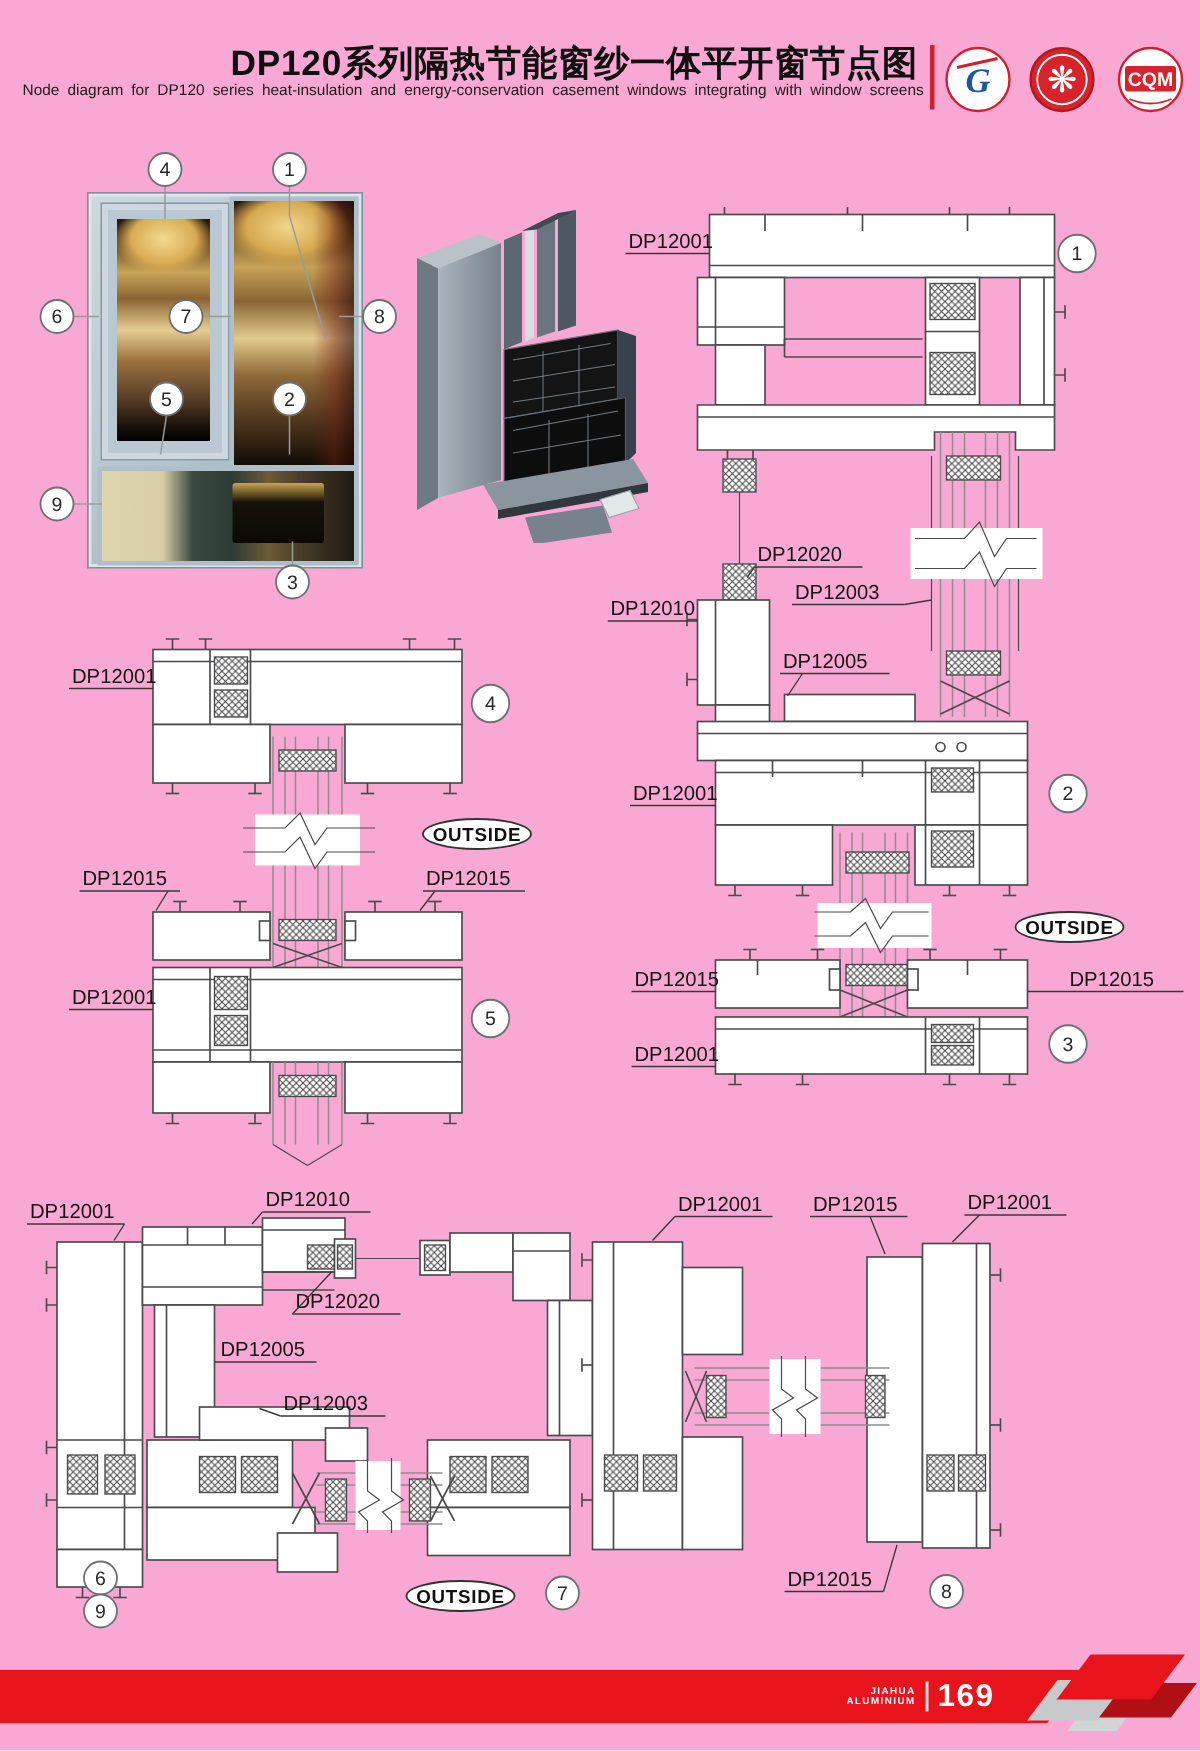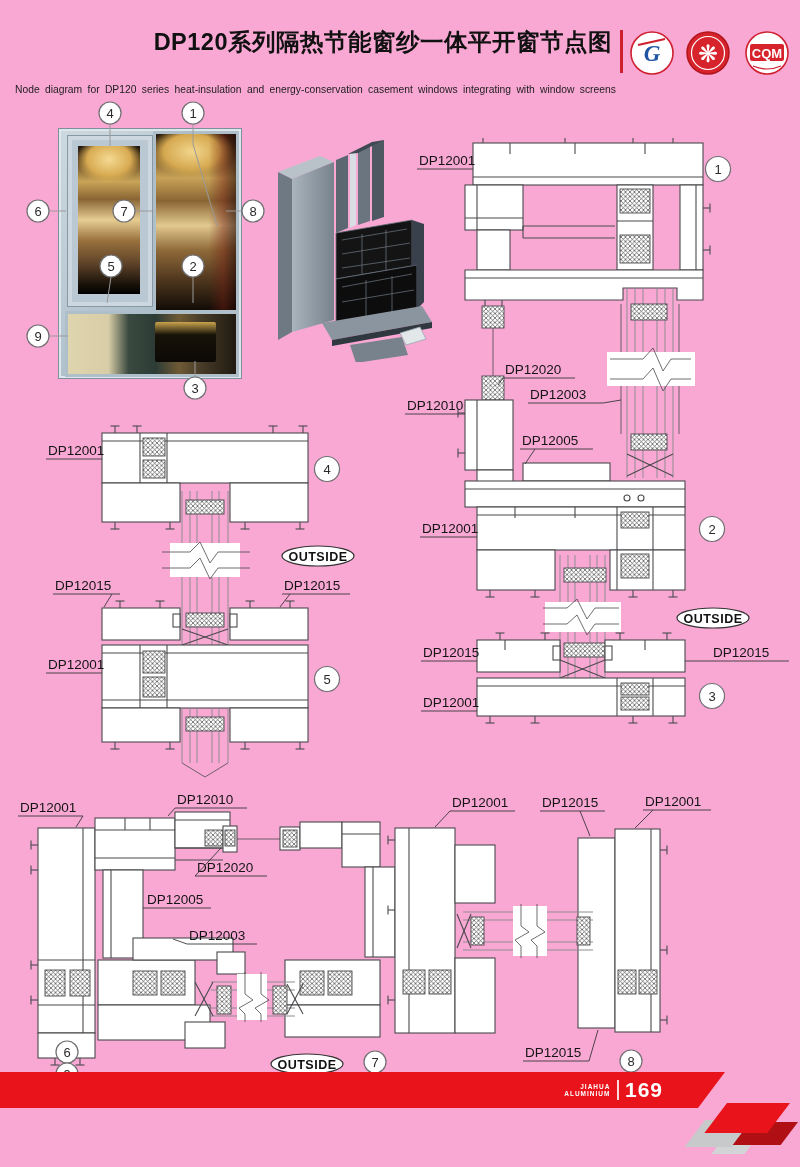--- a/index.html
+++ b/index.html
@@ -2,21 +2,21 @@
 <html><head>
 <meta charset="utf-8">
 <style>
   html,body{margin:0;padding:0;background:#fff;}
   .page{position:relative;width:800px;height:1167px;background:#f9a8d4;overflow:hidden;
         font-family:"Liberation Sans",sans-serif;}
   
   .title{position:absolute;top:26px;left:0;width:612px;text-align:right;
          font-size:23.5px;font-weight:bold;color:#111;letter-spacing:0.5px;white-space:nowrap;}
   .subtitle{position:absolute;top:55px;left:15px;width:600px;text-align:center;
-            font-size:10.3px;color:#1c1c1c;word-spacing:2.5px;white-space:nowrap;margin-top:29px;}
+            font-size:10.3px;color:#1c1c1c;word-spacing:2.5px;white-space:nowrap;}
   .hdr-divider{position:absolute;left:620px;top:30px;width:2.5px;height:43px;background:#cf2030;}
   .logo{position:absolute;top:30px;width:46px;height:46px;}
   
   .photo{position:absolute;left:58px;top:128px;width:182px;height:249px;
          background:linear-gradient(135deg,#cdd9e0 0%,#b3c3ce 55%,#96a9b5 100%);
          border:1px solid #7d909c;box-shadow:inset 0 0 0 2px #dde6eb;}
   .sash{position:absolute;left:8px;top:6px;width:84px;height:170px;
         background:#b9c8d2;border:1px solid #8799a5;box-shadow:inset 0 0 0 4px #ccd7df;}
   .glassA{position:absolute;left:10px;top:10px;width:62px;height:148px;
          background:
@@ -42,21 +42,21 @@
   .gl {fill:none;stroke:#8d8d90;stroke-width:1;}
   .wh {fill:#fff;stroke:none;}
   .ld {stroke:#38383a;stroke-width:0.9;fill:none;}
   .lbl{font:13.5px "Liberation Sans",sans-serif;fill:#141414;}
   .num{font:13px "Liberation Sans",sans-serif;fill:#2a2a2a;text-anchor:middle;}
   .mk {fill:#fff;stroke:#6f6f72;stroke-width:1.2;}
   .oval{fill:#fff;stroke:#333;stroke-width:1.2;}
   .ovt{font:12.5px "Liberation Sans",sans-serif;letter-spacing:0.5px;fill:#111;text-anchor:middle;font-weight:bold;}
   .pleader{stroke:#9a9a9a;stroke-width:1;fill:none;}
   
-  .band{position:absolute;left:0;top:1072px;width:725px;height:36px;background:#e8131b;
+  .band{position:absolute;left:0;top:1113px;width:725px;height:36px;background:#e8131b;
         clip-path:polygon(0 0,725px 0,698px 36px,0 36px);}
   .band-inner{position:absolute;right:62px;top:0;height:36px;display:flex;align-items:center;}
   .brand{color:#fff;text-align:right;font-size:6.5px;line-height:7.5px;letter-spacing:1px;font-weight:bold;}
   .vline{width:1.5px;height:20px;background:rgba(255,255,255,0.85);margin:0 6px 0 7px;}
   .pageno{color:#fff;font-size:21px;font-weight:bold;letter-spacing:1px;}
   .pgram{position:absolute;transform:skewX(-37deg);transform-origin:0 0;}
 </style>
 </head>
 <body>
 

